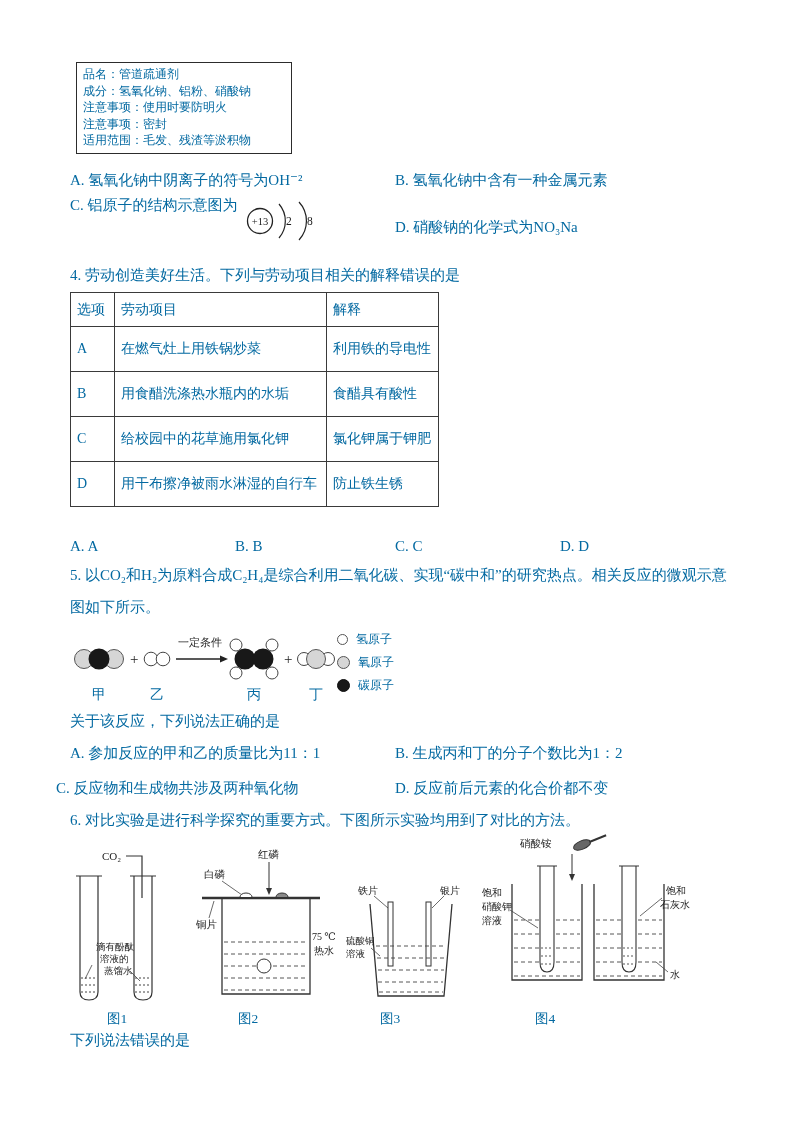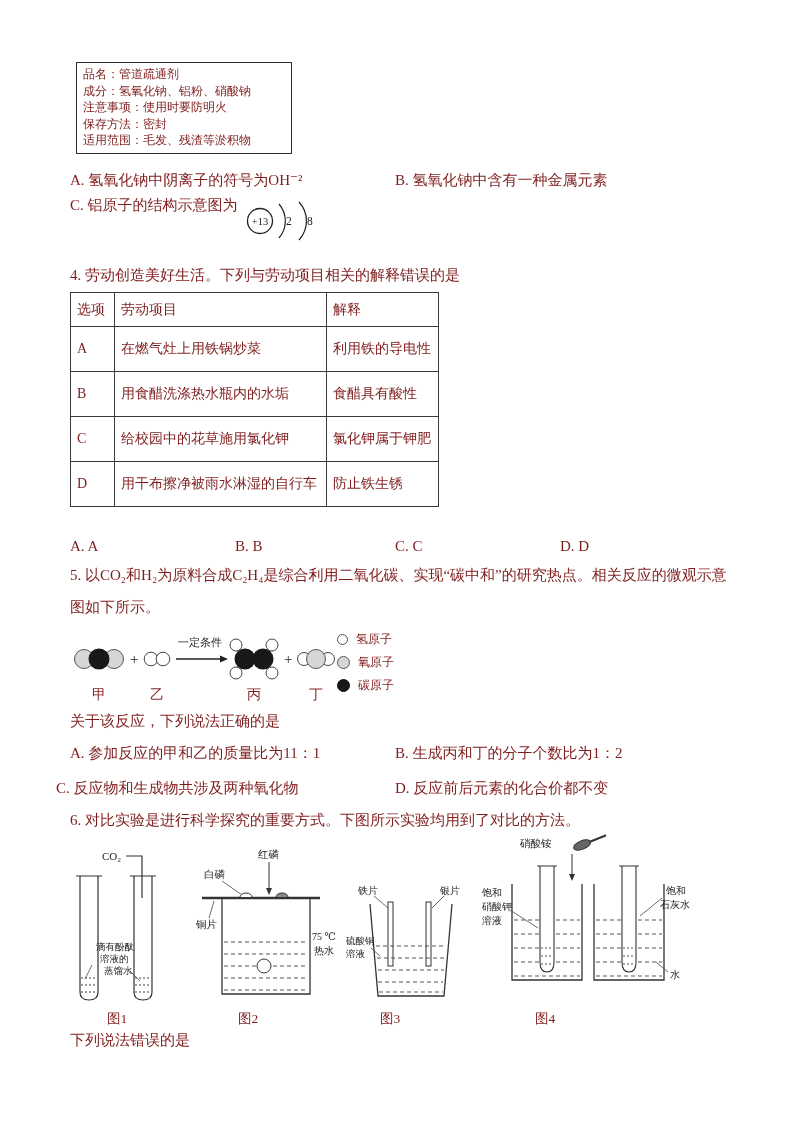--- a/index.html
+++ b/index.html
@@ -1,19 +1,19 @@
 <!DOCTYPE html>
 <html><head>
 <meta charset="utf-8">
 <style>
   * { margin:0; padding:0; box-sizing:border-box; }
   html,body { background:#ffffff; }
   .page {
     position:relative; width:793px; height:1122px; margin:0 auto;
-    background:#ffffff; color:#7f1d1d; overflow:hidden;
+    background:#ffffff; color:#0369a1; overflow:hidden;
     font-family:"Liberation Serif","DejaVu Serif",serif;
   }
   .abs { position:absolute; }
   .t15 { font-size:15px; line-height:1.3; white-space:nowrap; }
   .info-box {
     left:76px; top:62px; width:216px;
     border:1.6px solid #2c2c2c; padding:3px 6px 4px 6px;
     font-size:12px; line-height:16.6px; white-space:nowrap;
   }
   table.q4t { border-collapse:collapse; background:#fff; }
@@ -36,38 +36,39 @@
 </style>
 </head>
 <body>
 
 <div class="page">
 
   <div class="abs info-box">
     <div>品名：管道疏通剂</div>
     <div>成分：氢氧化钠、铝粉、硝酸钠</div>
     <div>注意事项：使用时要防明火</div>
-    <div>保存方法：密封</div>
+    <div>注意事项：密封</div>
     <div>适用范围：毛发、残渣等淤积物</div>
   </div>
 
   <span class="abs t15" style="left:395px; top:171px;">B. 氢氧化钠中含有一种金属元素</span>
   <span class="abs t15" style="left:70px; top:171px;">A. 氢氧化钠中阴离子的符号为OH⁻²</span>
 
   <div class="abs" style="left:70px; top:196px; height:50px; display:flex; gap:5px;">
     <span class="t15">C. 铝原子的结构示意图为</span>
     <svg width="80" height="50" viewBox="0 0 80 50">
       <circle cx="17" cy="25" r="12.5" fill="none" stroke="#222" stroke-width="1.3"></circle>
       <text x="17" y="29" text-anchor="middle" font-size="10.5">+13</text>
       <path d="M36 8 A26 26 0 0 1 36 42" fill="none" stroke="#222" stroke-width="1.2"></path>
       <text x="43" y="29" font-size="11.5">2</text>
       <path d="M56 6 A28 28 0 0 1 56 44" fill="none" stroke="#222" stroke-width="1.2"></path>
       <text x="64" y="29" font-size="11.5">8</text>
     </svg>
   </div>
+  <span class="abs t15" style="left:395px; top:218px;">D. 硝酸钠的化学式为NO₃Na</span>
 
   <span class="abs t15" style="left:70px; top:266px;">4. 劳动创造美好生活。下列与劳动项目相关的解释错误的是</span>
 
   <table class="abs q4t" style="left:70px; top:292px;">
     <tbody>
         <tr>
       <th class="col-opt">选项</th>
       <th class="col-proj">劳动项目</th>
       <th class="col-exp">解释</th>
     </tr>

